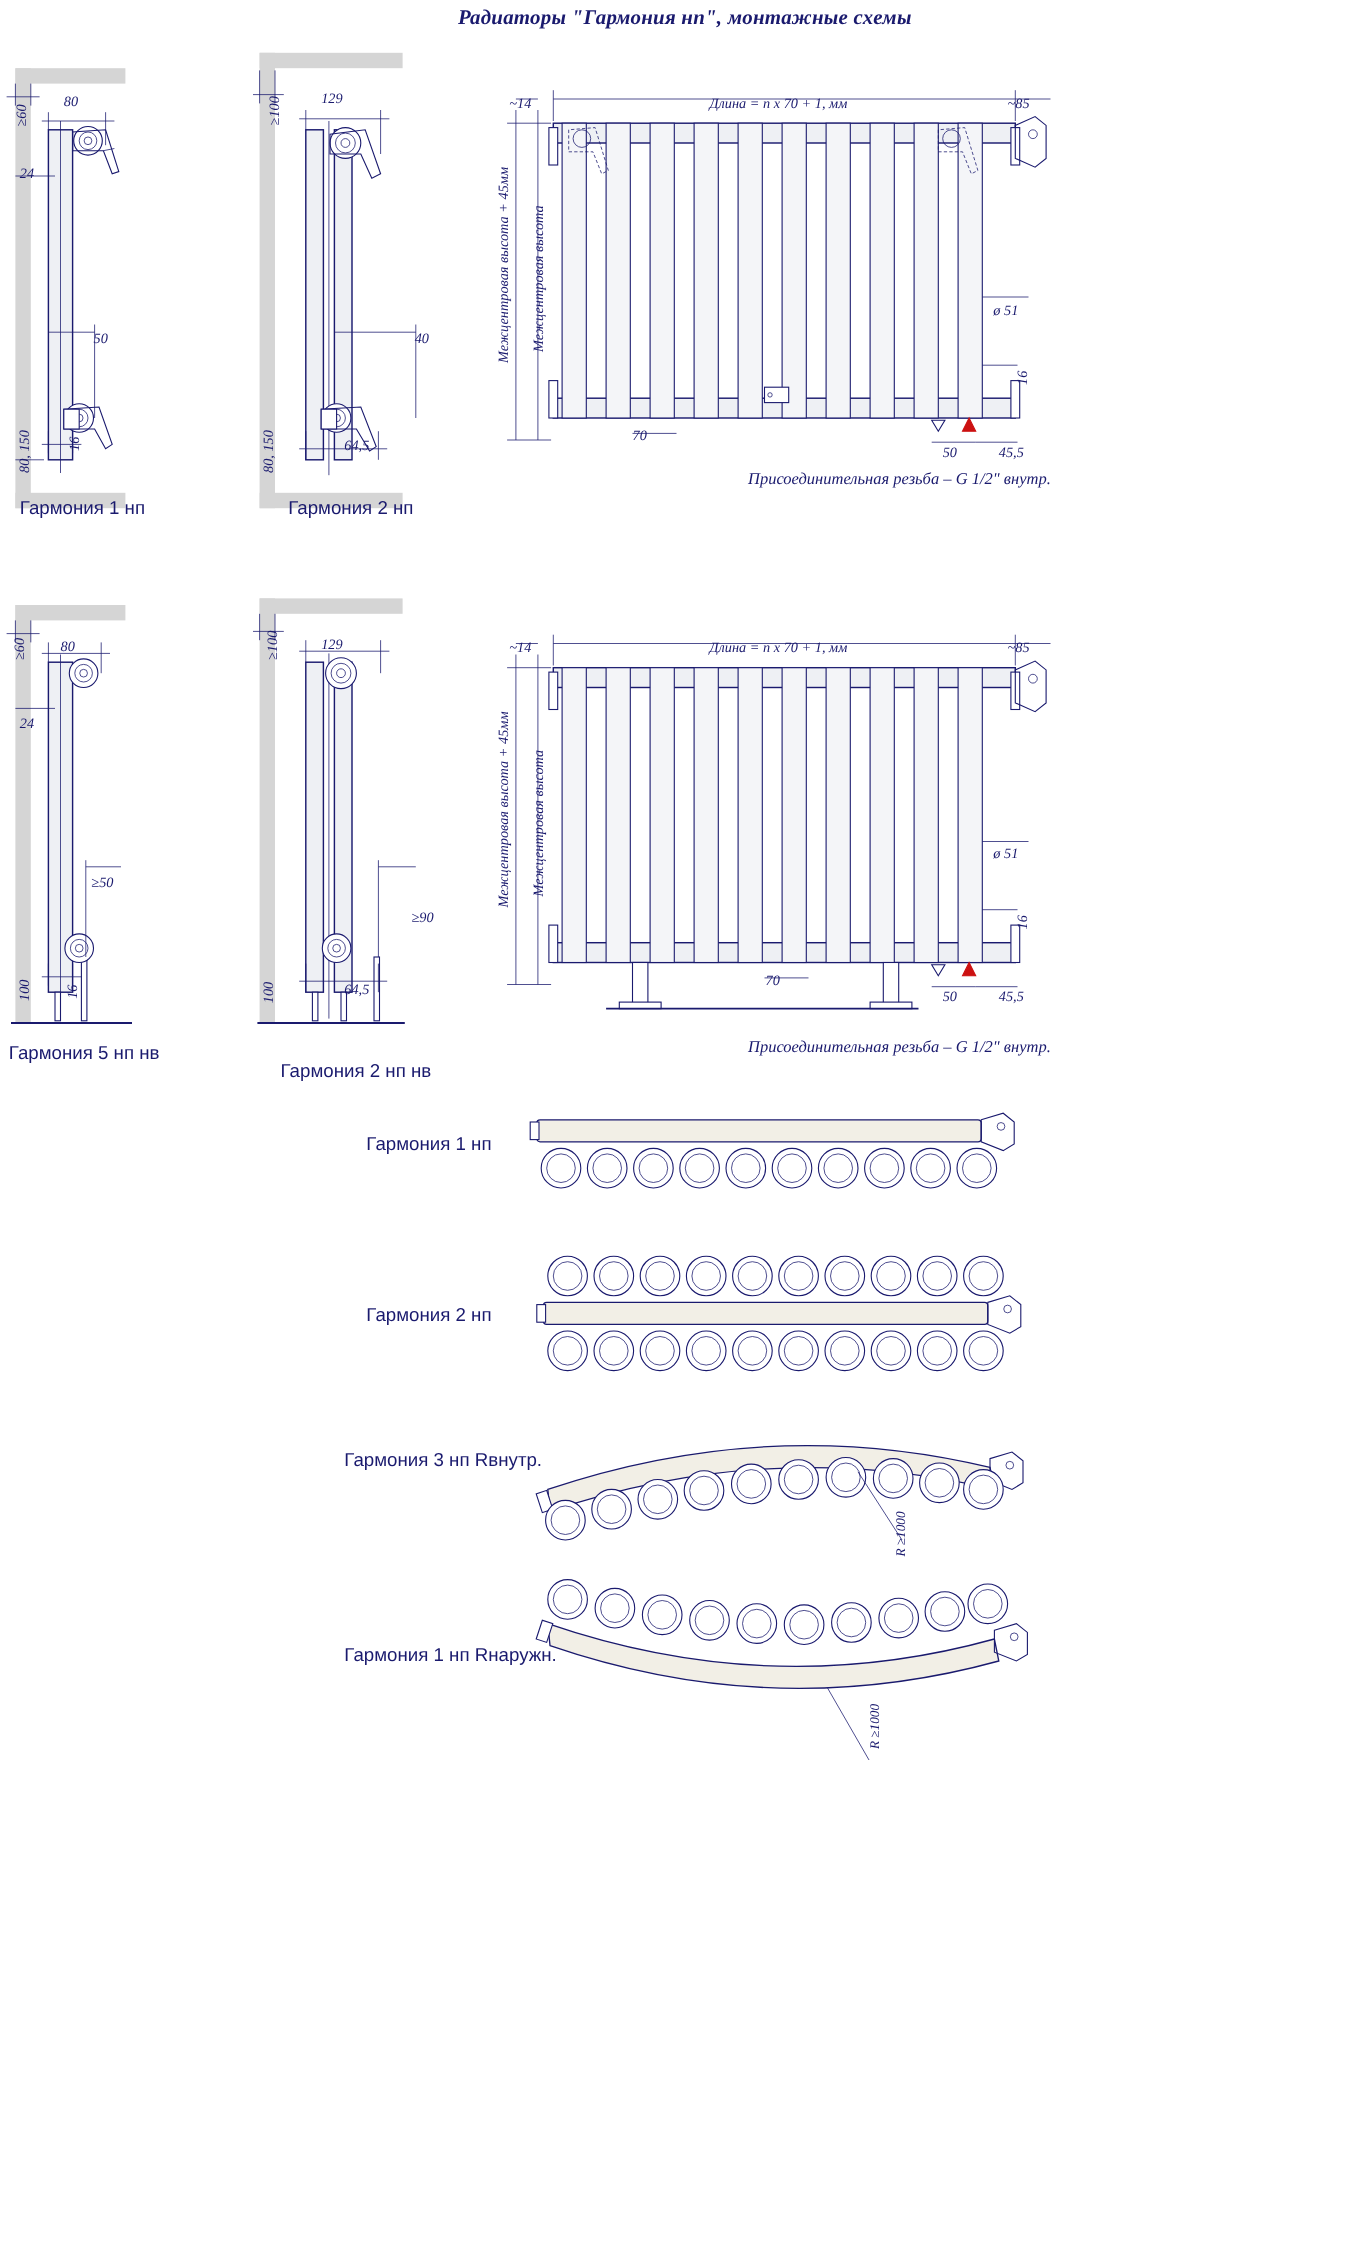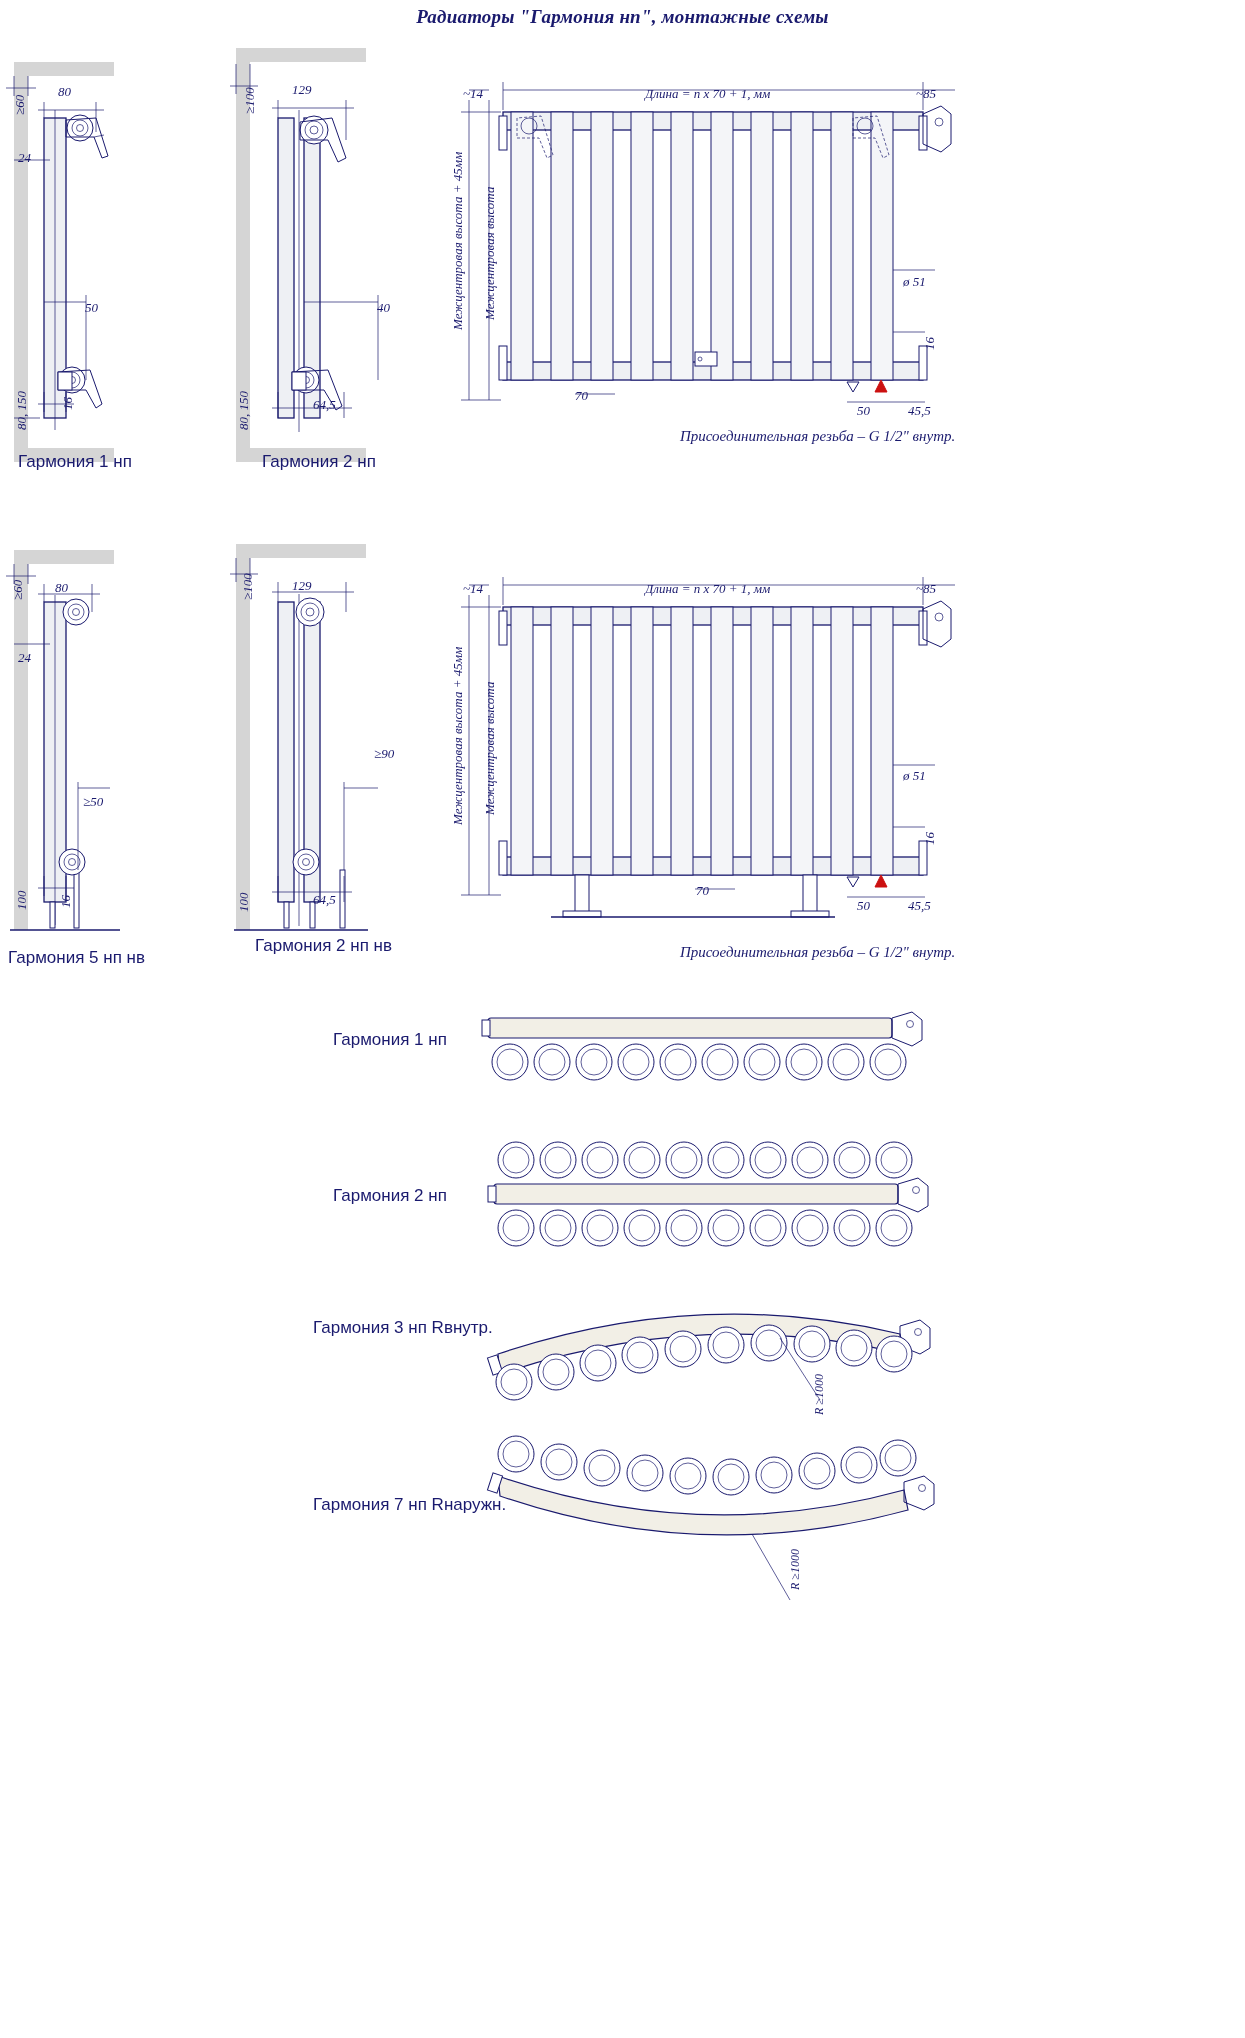--- a/index.html
+++ b/index.html
@@ -271,24 +271,24 @@
     <line class="thin" x1="118" y1="42" x2="118" y2="72"></line>
     <line class="thin" x1="44" y1="52" x2="126" y2="52"></line>
     <line class="thin" x1="116" y1="248" x2="150" y2="248"></line>
     <line class="thin" x1="116" y1="242" x2="116" y2="330"></line>
     <line class="thin" x1="50" y1="336" x2="50" y2="362"></line>
     <line class="thin" x1="116" y1="336" x2="116" y2="362"></line>
     <line class="thin" x1="44" y1="352" x2="124" y2="352"></line>
   </svg>
   <div class="dim vert" style="left:240px;top:600px;">≥100</div>
   <div class="dim" style="left:292px;top:578px;">129</div>
-  <div class="dim" style="left:374px;top:746px;">≥90</div>
+  <div class="dim" style="left:374px;top:826px;">≥90</div>
   <div class="dim" style="left:313px;top:892px;">64,5</div>
   <div class="dim vert" style="left:236px;top:912px;">100</div>
-  <div class="cap" style="left:255px;top:936px;">Гармония 2 нп нв</div>
+  <div class="cap" style="left:255px;top:964px;">Гармония 2 нп нв</div>
 
   <svg width="520" height="400" style="left:455px;top:565px;">
     <line class="thin" x1="14" y1="30" x2="14" y2="330"></line>
     <line class="thin" x1="34" y1="30" x2="34" y2="330"></line>
     <line class="thin" x1="6" y1="42" x2="46" y2="42"></line>
     <line class="thin" x1="6" y1="330" x2="46" y2="330"></line>
 
     <rect class="body" x="48" y="42" width="420" height="18"></rect>
     <rect class="body" x="48" y="292" width="420" height="18"></rect>
     <g>
@@ -449,21 +449,21 @@
         <circle class="thin" cx="332" cy="64" r="13" fill="none"></circle>
       <circle class="wht" cx="374" cy="68" r="18"></circle>
         <circle class="thin" cx="374" cy="68" r="13" fill="none"></circle>
       <circle class="wht" cx="414" cy="74" r="18"></circle>
         <circle class="thin" cx="414" cy="74" r="13" fill="none"></circle>
     </g>
     <line class="thin" x1="300" y1="58" x2="340" y2="120"></line>
   </svg>
   <div class="dim vert sm" style="left:812px;top:1415px;">R ≥1000</div>
 
-  <div class="cap" style="left:313px;top:1495px;">Гармония 7 нп Rнаружн.</div>
+  <div class="cap" style="left:313px;top:1495px;">Гармония 1 нп Rнаружн.</div>
   <svg width="460" height="140" style="left:480px;top:1430px;">
     <path class="tube" d="M18 46 Q222 116 424 60 L428 80 Q224 136 20 66 Z"></path>
     <rect class="wht" x="10" y="44" width="10" height="18" transform="rotate(18 15 53)"></rect>
     <path class="ln" d="M424 52 L444 46 L454 54 L454 74 L444 80 L424 72 Z" fill="#ffffff"></path>
     <circle class="thin" cx="442" cy="58" r="3.5" fill="none"></circle>
     <g>
       <circle class="wht" cx="36" cy="24" r="18"></circle>
         <circle class="thin" cx="36" cy="24" r="13" fill="none"></circle>
       <circle class="wht" cx="79" cy="32" r="18"></circle>
         <circle class="thin" cx="79" cy="32" r="13" fill="none"></circle>

